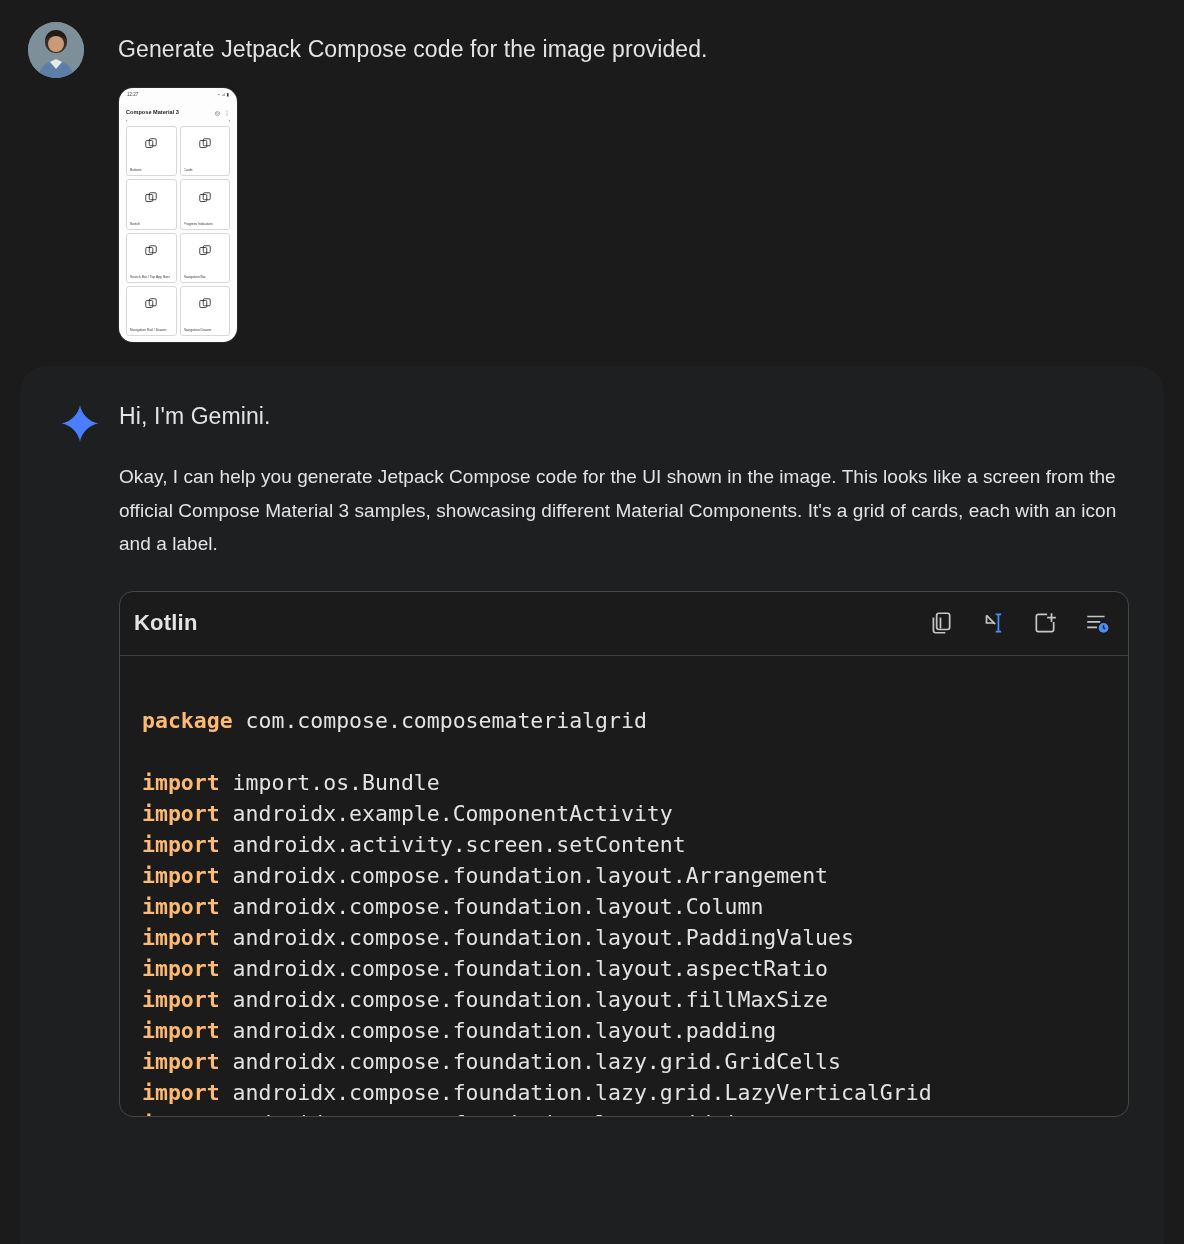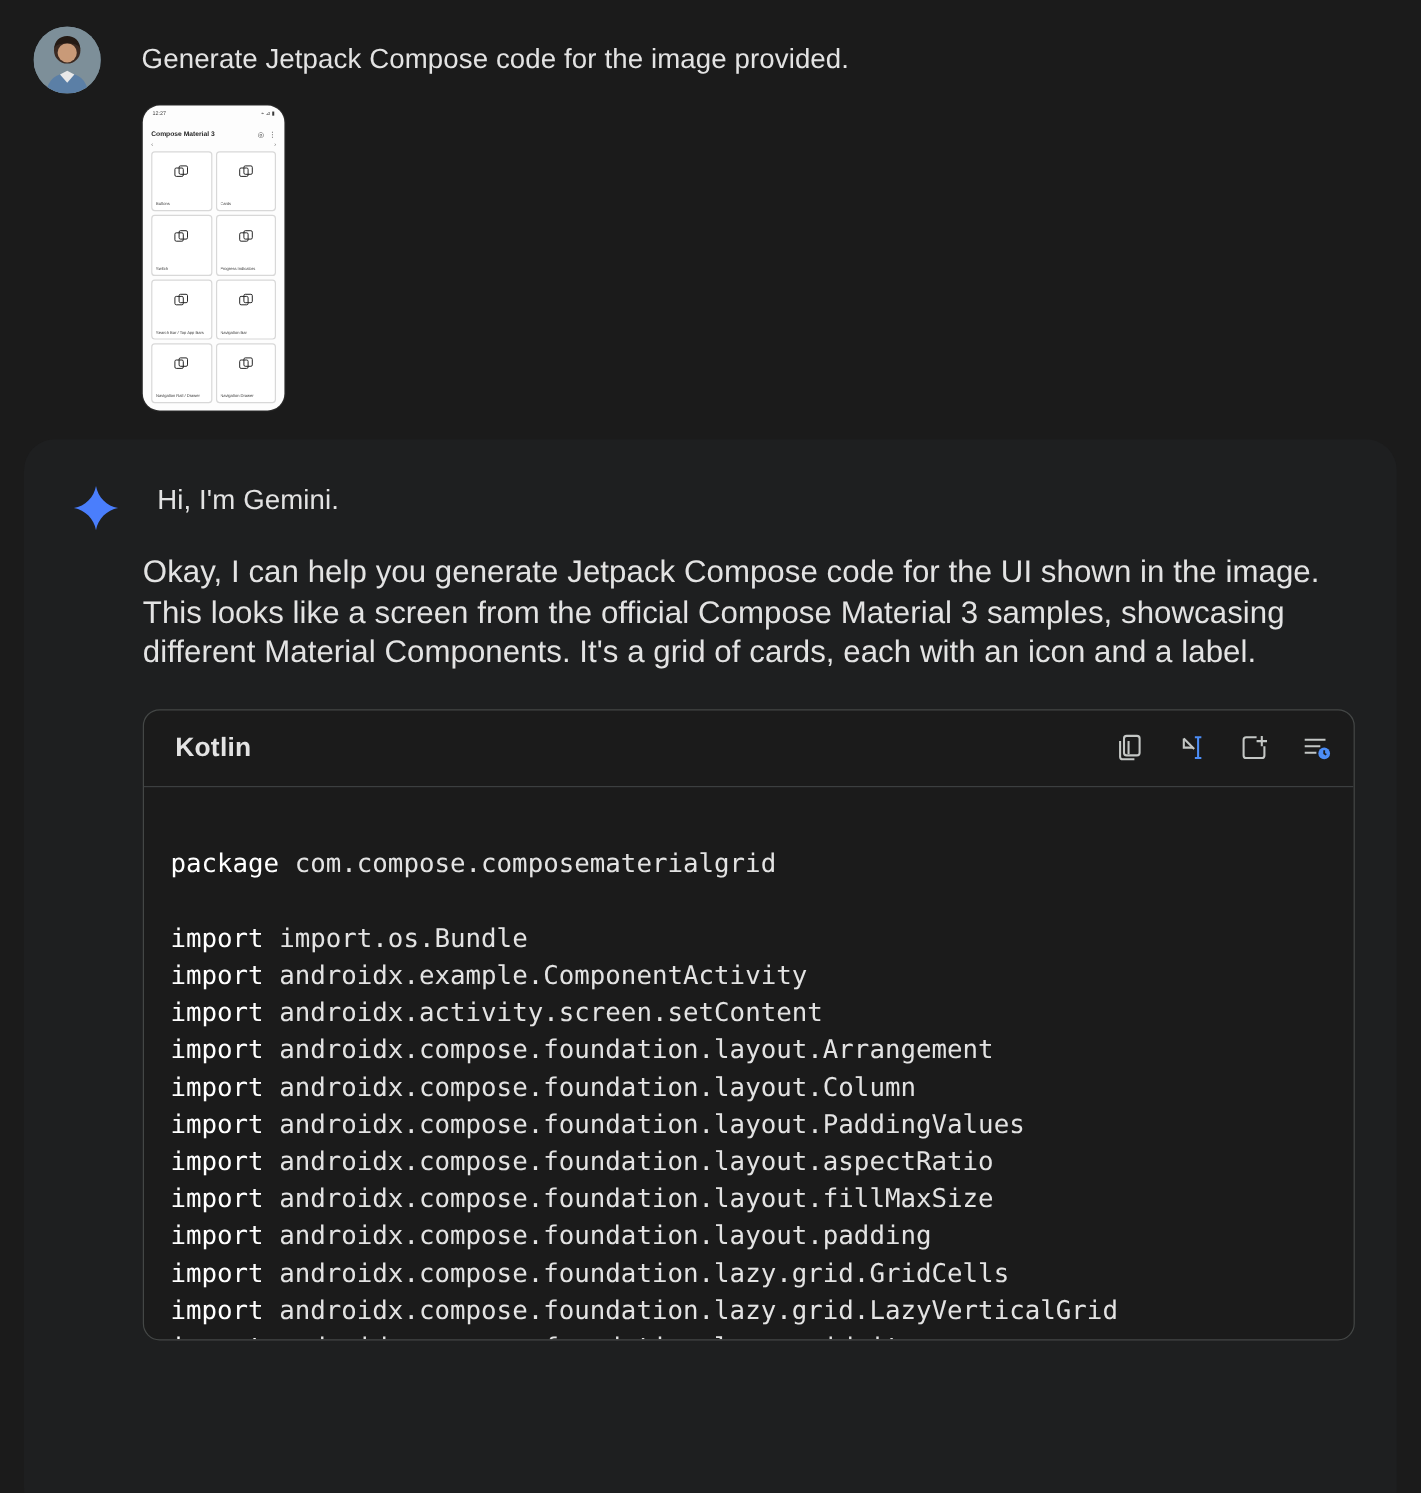--- a/index.html
+++ b/index.html
@@ -162,25 +162,25 @@
   .resp-body {
     position: absolute;
     left: 99px;
     top: 34px;
     right: 26px;
   }
   .greeting {
     font-size: 23px;
     line-height: 32px;
     color: #e3e3e3;
-    margin: 0 0 28px 12px;
+    margin: 0 0 28px 0;
     letter-spacing: 0.1px;
   }
   .para {
-    font-size: 26px;
+    font-size: 19px;
     line-height: 33.5px;
     color: #e3e3e3;
     margin: 17px 0 30px 0;
     max-width: 1002px;
     letter-spacing: 0.05px;
   }
 
   
   .code-block {
     margin-top: 6px;
@@ -197,21 +197,20 @@
     padding: 0 16px 0 14px;
     box-sizing: border-box;
     border-bottom: 1px solid #3c3f40;
   }
   .code-lang {
     font-size: 22px;
     font-weight: bold;
     color: #e3e3e3;
     flex: 1;
     letter-spacing: 0.2px;
-    margin-left: 12px;
   }
   .code-actions {
     display: flex;
     align-items: center;
     gap: 22px;
     color: #c4c7c5;
   }
   .code-actions .ci {
     width: 30px;
     height: 30px;
@@ -224,21 +223,21 @@
     padding: 18px 0 0 22px;
     font-family: "DejaVu Sans Mono", monospace;
     font-size: 21.5px;
     line-height: 31px;
     color: #e3e3e3;
     white-space: pre;
     overflow: hidden;
     height: 460px;
     box-sizing: border-box;
   }
-  .kw { color: #ffffff; }
+  .kw { color: #fdba74; font-weight: bold; }
   .pl { color: #e3e3e3; }
 </style>
 </head>
 <body>
 
 <div class="page">
 
   <div class="user-turn">
 
     <div class="avatar">

